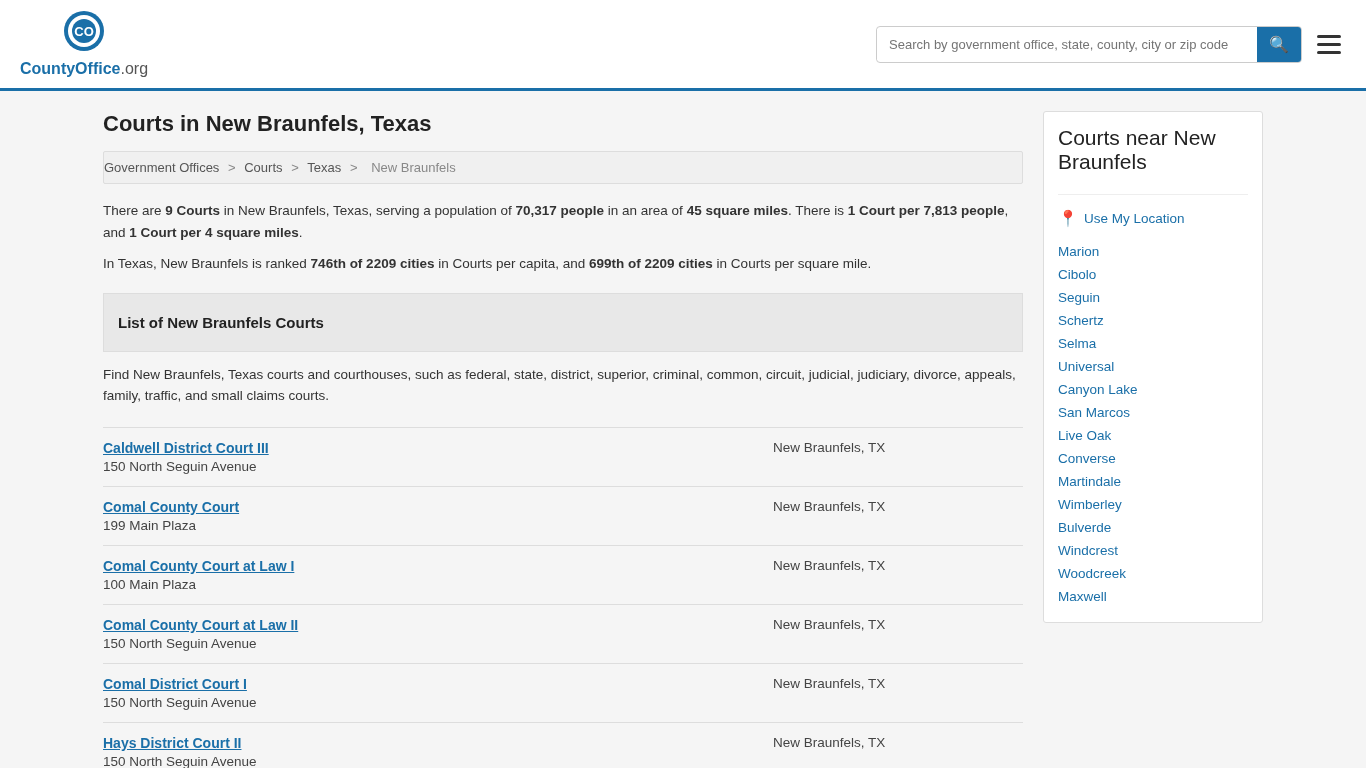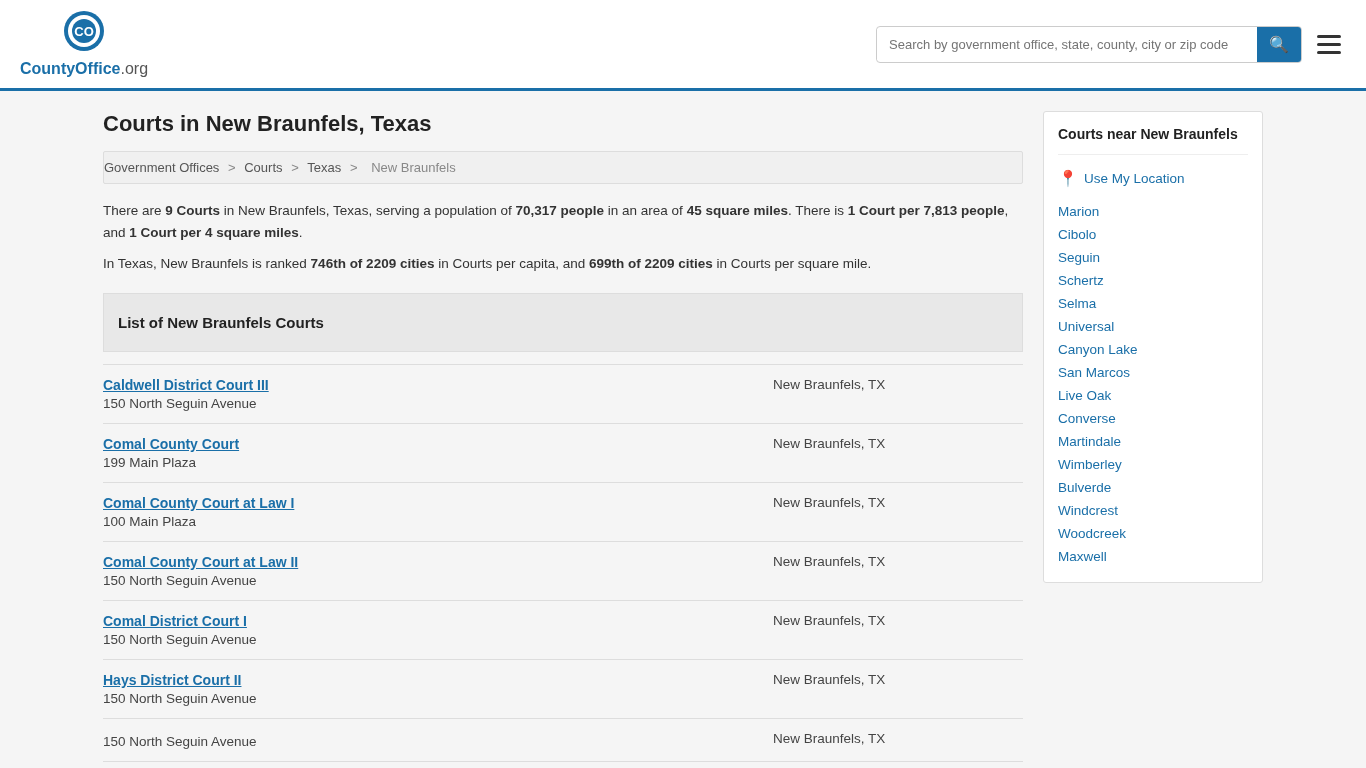--- a/index.html
+++ b/index.html
@@ -181,25 +181,25 @@
       width: 220px;
       flex-shrink: 0;
     }
     #sidebar-box {
       background: #fff;
       border: 1px solid #ddd;
       border-radius: 3px;
       padding: 14px;
     }
     #sidebar-title {
-      font-size: 14px;
-      font-weight: bold;
+      font-size: 21px;
+      font-weight: normal;
       color: #222;
       margin-bottom: 14px;
-      padding-bottom: 12px;
+      padding-bottom: 20px;
       border-bottom: 1px solid #eee;
     }
     #use-location {
       display: flex;
       align-items: center;
       gap: 6px;
       color: #1a6fa8;
       font-size: 13.5px;
       cursor: pointer;
       margin-bottom: 12px;
@@ -272,20 +272,21 @@
     </p>
 
     <p id="ranking-text">
       In Texas, New Braunfels is ranked <b>746th of 2209 cities</b> 
       in Courts per capita, and <b>699th of 2209 cities</b> 
       in Courts per square mile.
     </p>
 
     <div id="list-heading">List of New Braunfels Courts</div>
 
+    <p id="list-description">Find New Braunfels, Texas courts and courthouses, such as federal, state, district, superior, criminal, common, circuit, judicial, judiciary, divorce, appeals, family, traffic, and small claims courts.</p>
 
     <div id="court-list">
     <div class="court-item">
     <div>
       <div class="court-name">Caldwell District Court III</div>
       <div class="court-address">150 North Seguin Avenue</div>
     </div>
     <div class="court-city">New Braunfels, TX</div>
   </div>
         <div class="court-item">

